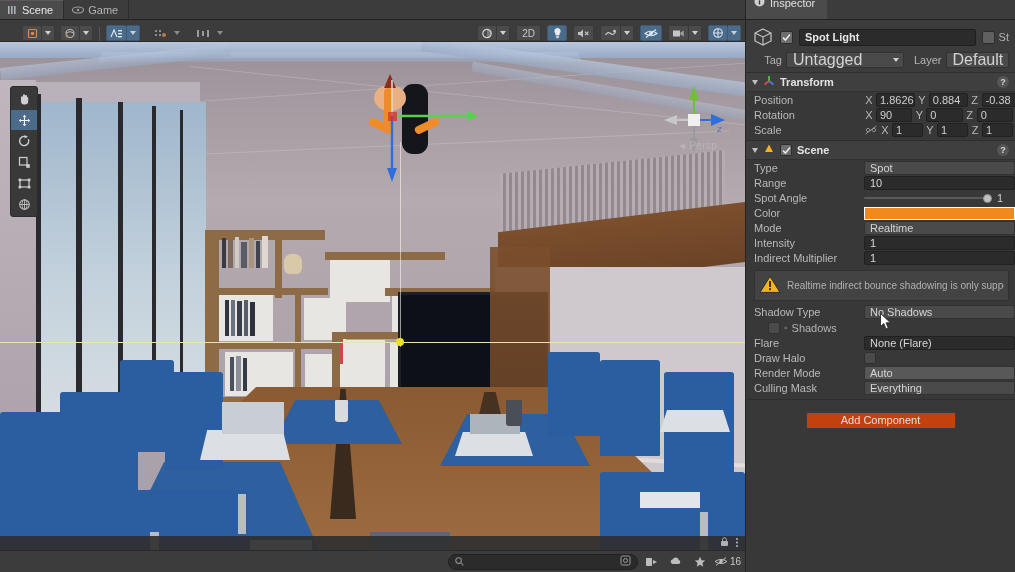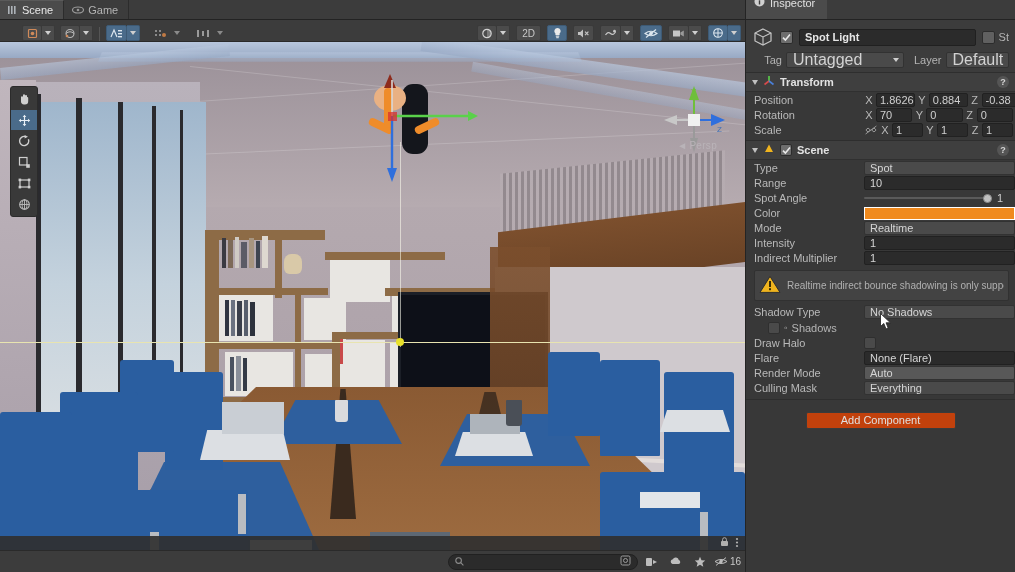--- a/index.html
+++ b/index.html
@@ -637,21 +637,21 @@
           <span class="axis-lbl">Y</span>
           <span class="num-field">0.884</span>
           <span class="axis-lbl">Z</span>
           <span class="num-field">-0.38</span>
         </div>
       </div>
       <div class="prop-row">
         <span class="prop-label">Rotation</span>
         <div class="vec3">
           <span class="axis-lbl">X</span>
-          <span class="num-field">70</span>
+          <span class="num-field">90</span>
           <span class="axis-lbl">Y</span>
           <span class="num-field">0</span>
           <span class="axis-lbl">Z</span>
           <span class="num-field">0</span>
         </div>
       </div>
       <div class="prop-row" style="margin-bottom:3px">
         <span class="prop-label">Scale</span>
         <div class="vec3">
           <span class="lock-icon">
@@ -736,26 +736,26 @@
       <div class="prop-row">
         <span class="prop-label">Shadow Type</span>
         <span class="val-field">No Shadows</span>
       </div>
       <div class="cookie-row">
         <span class="small-cbx"></span>
         <span style="color:#b9b9b9;font-size:10px">◦</span>
         <span class="lbl-sm">Shadows</span>
       </div>
       <div class="prop-row">
+        <span class="prop-label">Flare</span>
+        <span class="val-field dark">None (Flare)</span>
+      </div>
+      <div class="prop-row">
         <span class="prop-label">Draw Halo</span>
         <span class="small-cbx"></span>
-      </div>
-      <div class="prop-row">
-        <span class="prop-label">Flare</span>
-        <span class="val-field dark">None (Flare)</span>
       </div>
       <div class="prop-row">
         <span class="prop-label">Render Mode</span>
         <span class="val-field hl">Auto</span>
       </div>
       <div class="prop-row" style="margin-bottom:4px">
         <span class="prop-label">Culling Mask</span>
         <span class="val-field">Everything</span>
       </div>
     </div>

